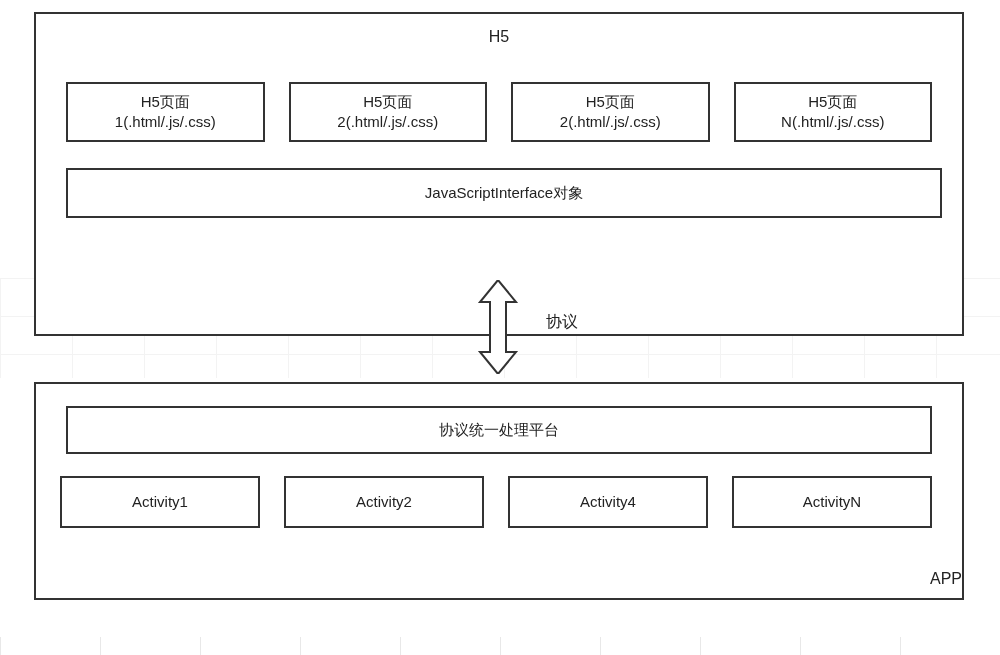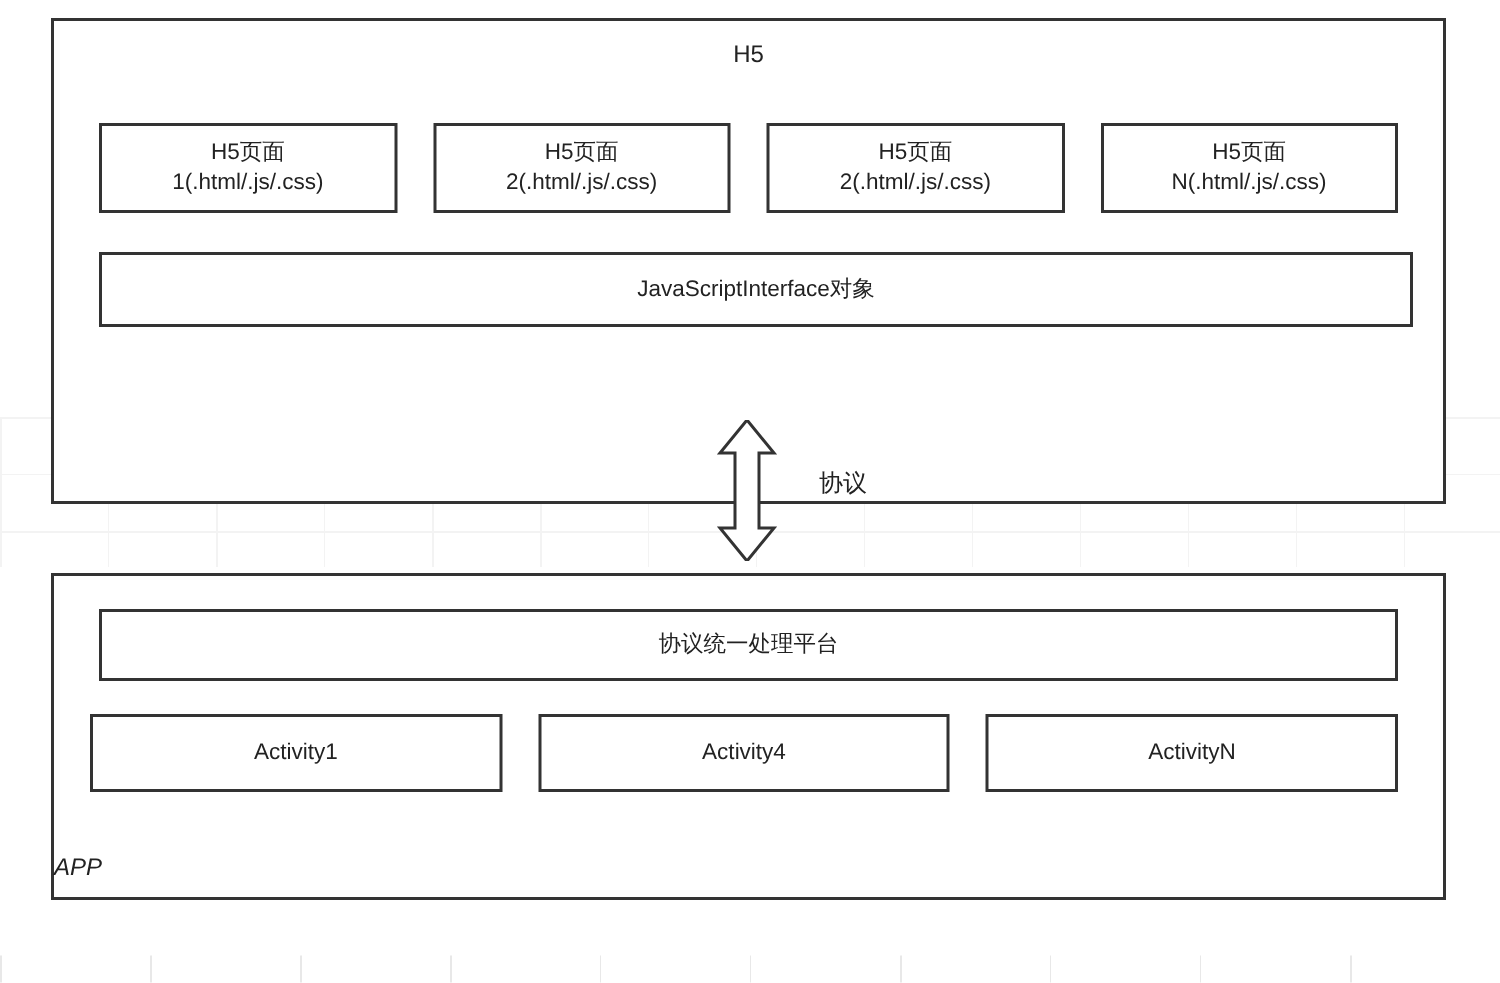--- a/index.html
+++ b/index.html
@@ -33,23 +33,22 @@
   .outer.bottom { top: 382px; height: 218px; }
   .title-top {
     text-align: center;
     padding: 14px 0 6px 0;
     font-size: 16px;
   }
   .title-bottom {
     position: absolute;
     left: 0; right: 0;
     bottom: 10px;
-    text-align: left;
+    text-align: right;
     font-size: 16px;
-    font-style: italic;
   }
   .row {
     display: flex;
     justify-content: space-between;
     padding: 0 30px;
     margin-top: 22px;
     gap: 24px;
   }
   .row.pages { margin-top: 30px; border-radius: 20px; }
   .row.activities { margin-top: 22px; padding-left: 24px; }
@@ -143,20 +142,23 @@
 <div class="outer bottom">
   <div class="wide-cell proto-platform">
     <span>协议统一处理平台</span>
   </div>
 
   <div class="row activities">
     <div class="cell act">
       <span>Activity1</span>
     </div>
     <div class="cell act">
+      <span>Activity2</span>
+    </div>
+    <div class="cell act">
       <span>Activity4</span>
     </div>
     <div class="cell act">
       <span>ActivityN</span>
     </div>
   </div>
 
   <div class="title-bottom">APP</div>
 </div>
 

